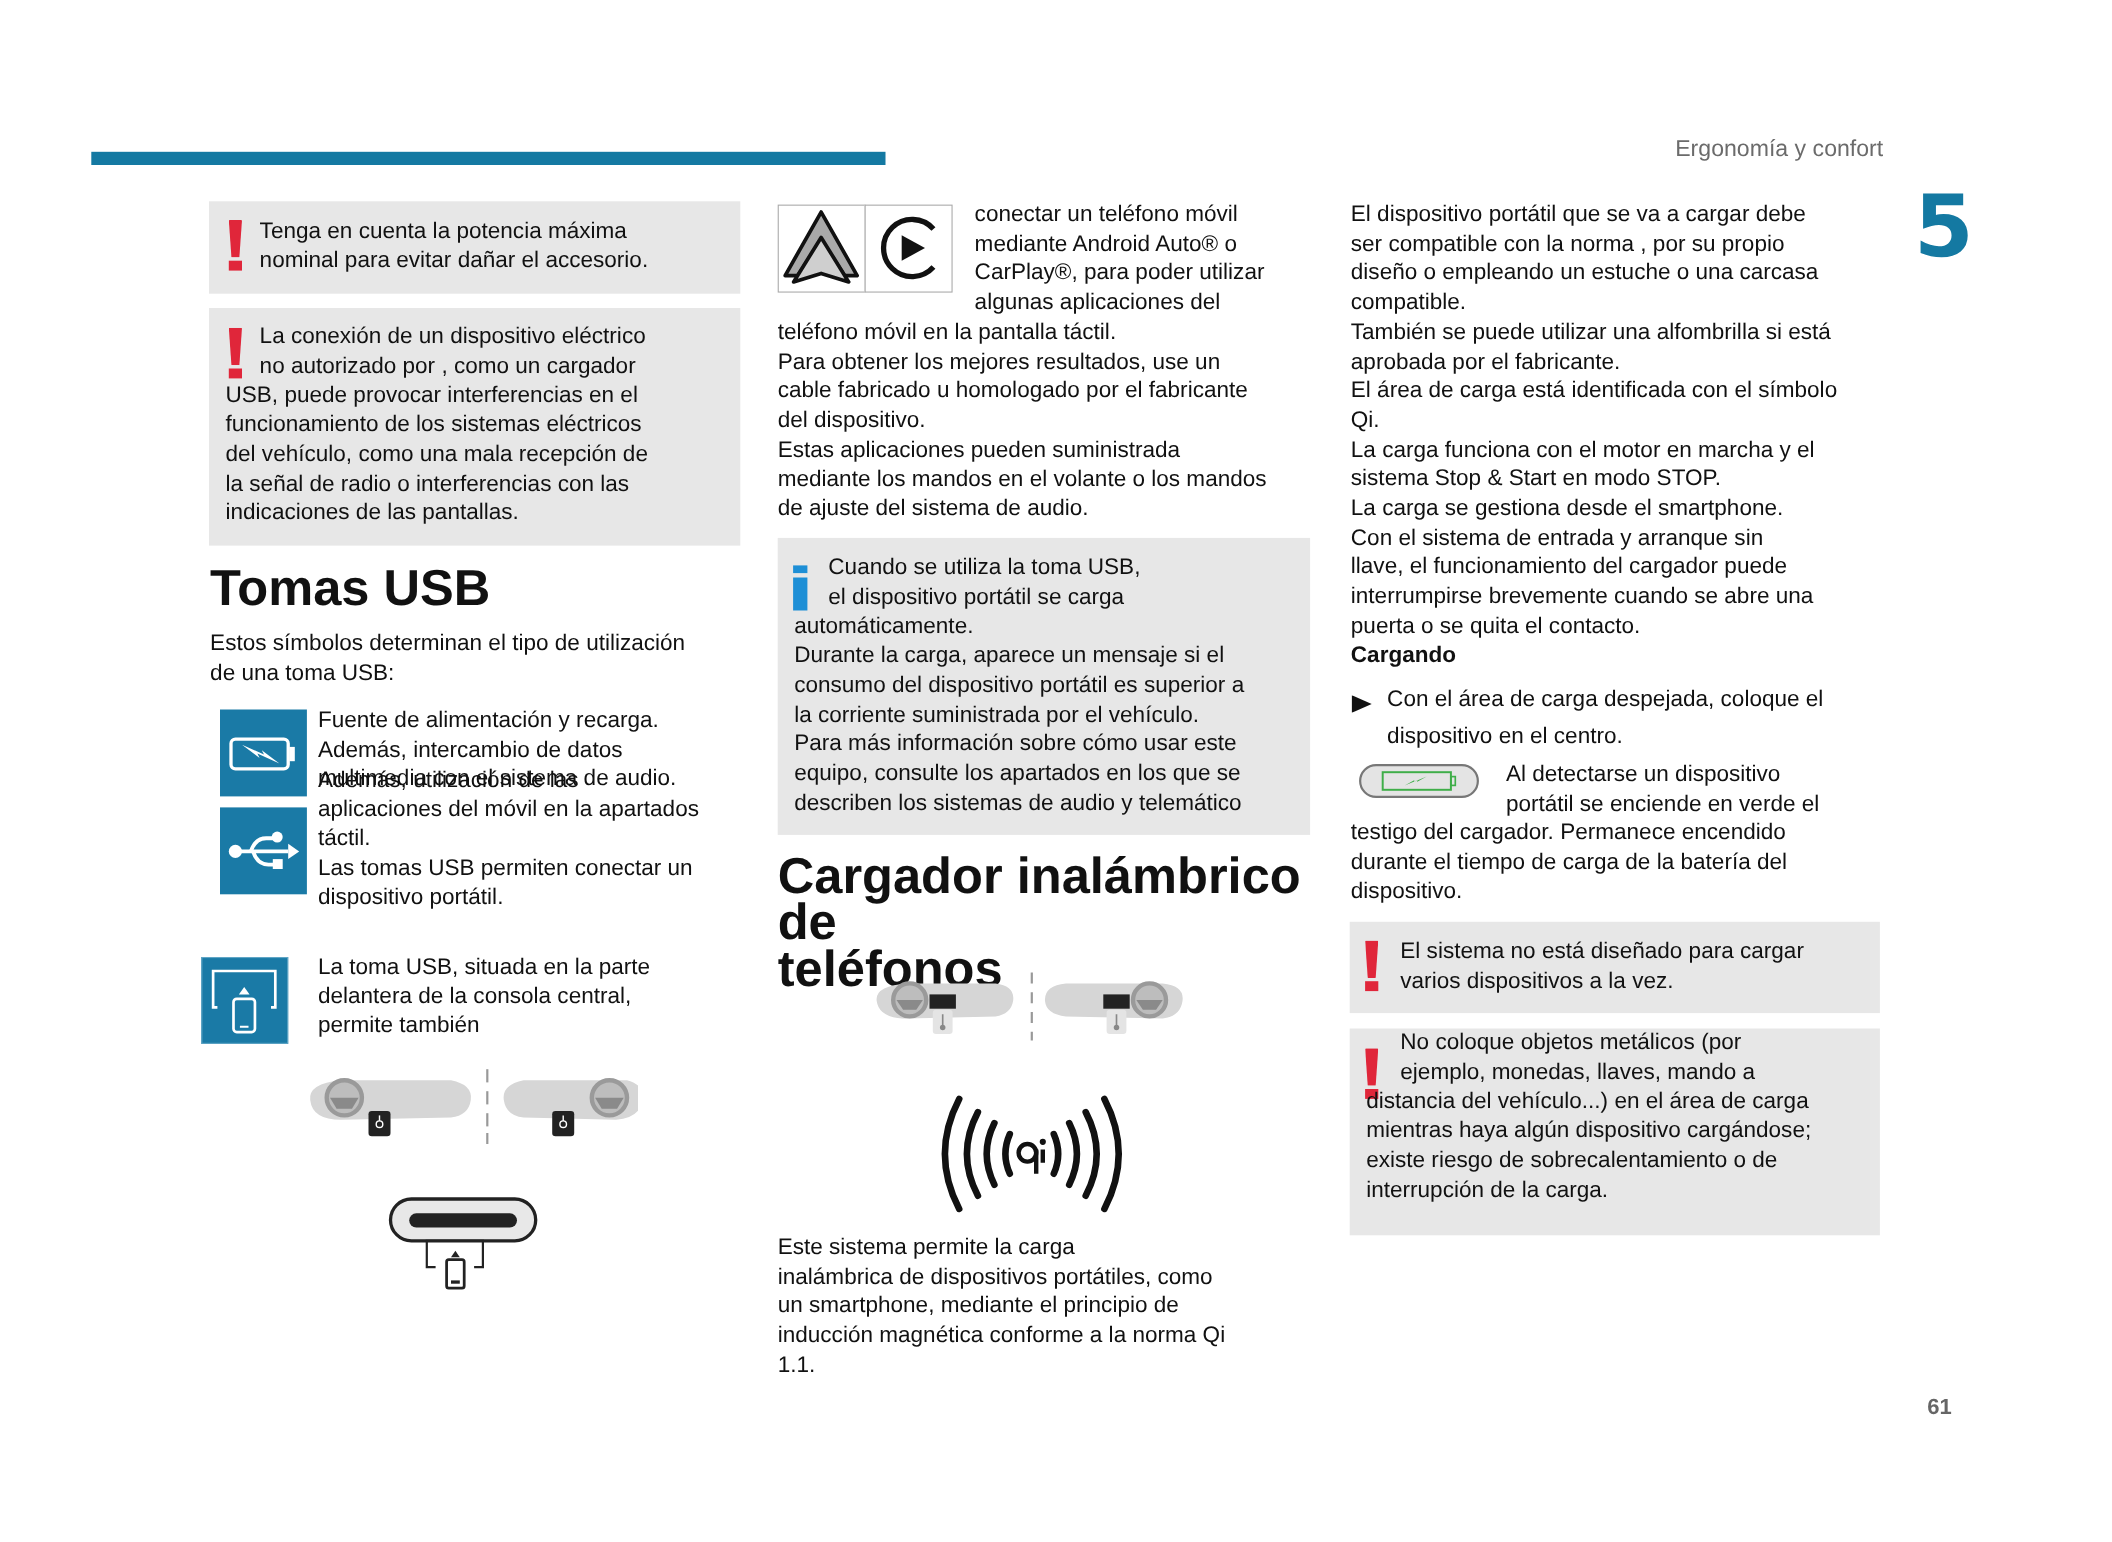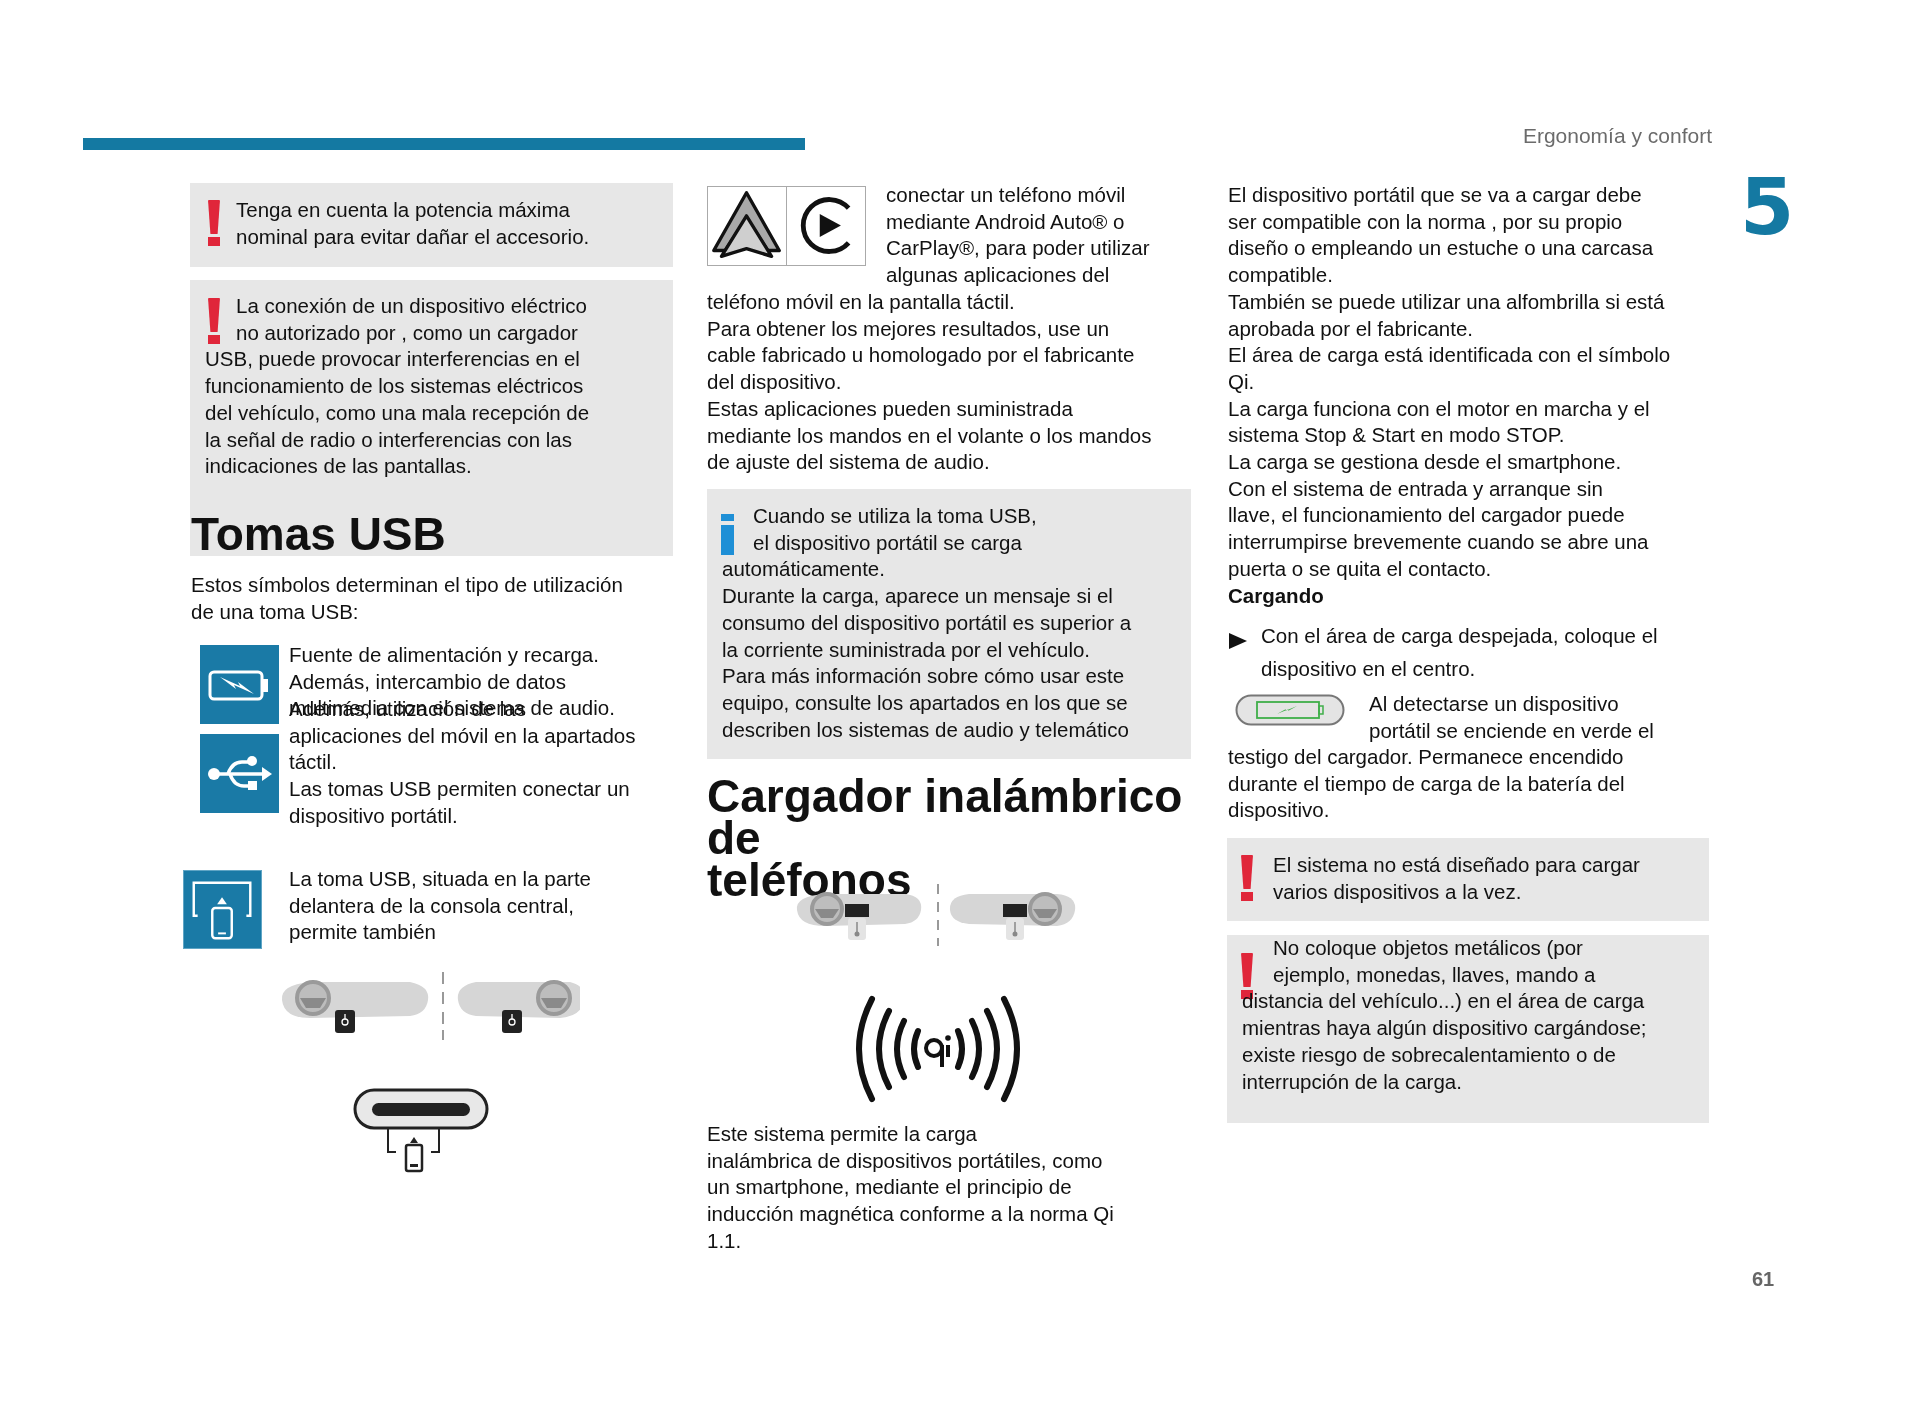--- a/index.html
+++ b/index.html
@@ -38,21 +38,21 @@
   <div class="warn-mark" style="left:18px; top:17px;">
       <div class="bar"></div>
       <div class="dot"></div>
     </div>
   <p class="p" style="padding-left:31px;">
     <span>Tenga en cuenta la potencia máxima</span><br>
     <span>nominal para evitar dañar el accesorio.</span>
   </p>
 </div>
 
-<div class="box" style="left:190px; top:280px; width:483px; height:276px; padding-top:13px;">
+<div class="box" style="left:190px; top:280px; width:483px; height:216px; padding-top:13px;">
   <div class="warn-mark" style="left:18px; top:18px;">
       <div class="bar"></div>
       <div class="dot"></div>
     </div>
   <p class="p">
     <span class="indent"></span><span>La conexión de un dispositivo eléctrico</span><br>
     <span class="indent"></span><span>no autorizado por , como un cargador</span><br>
     <span>USB, puede provocar interferencias en el</span><br>
     <span>funcionamiento de los sistemas eléctricos</span><br>
     <span>del vehículo, como una mala recepción de</span><br>

